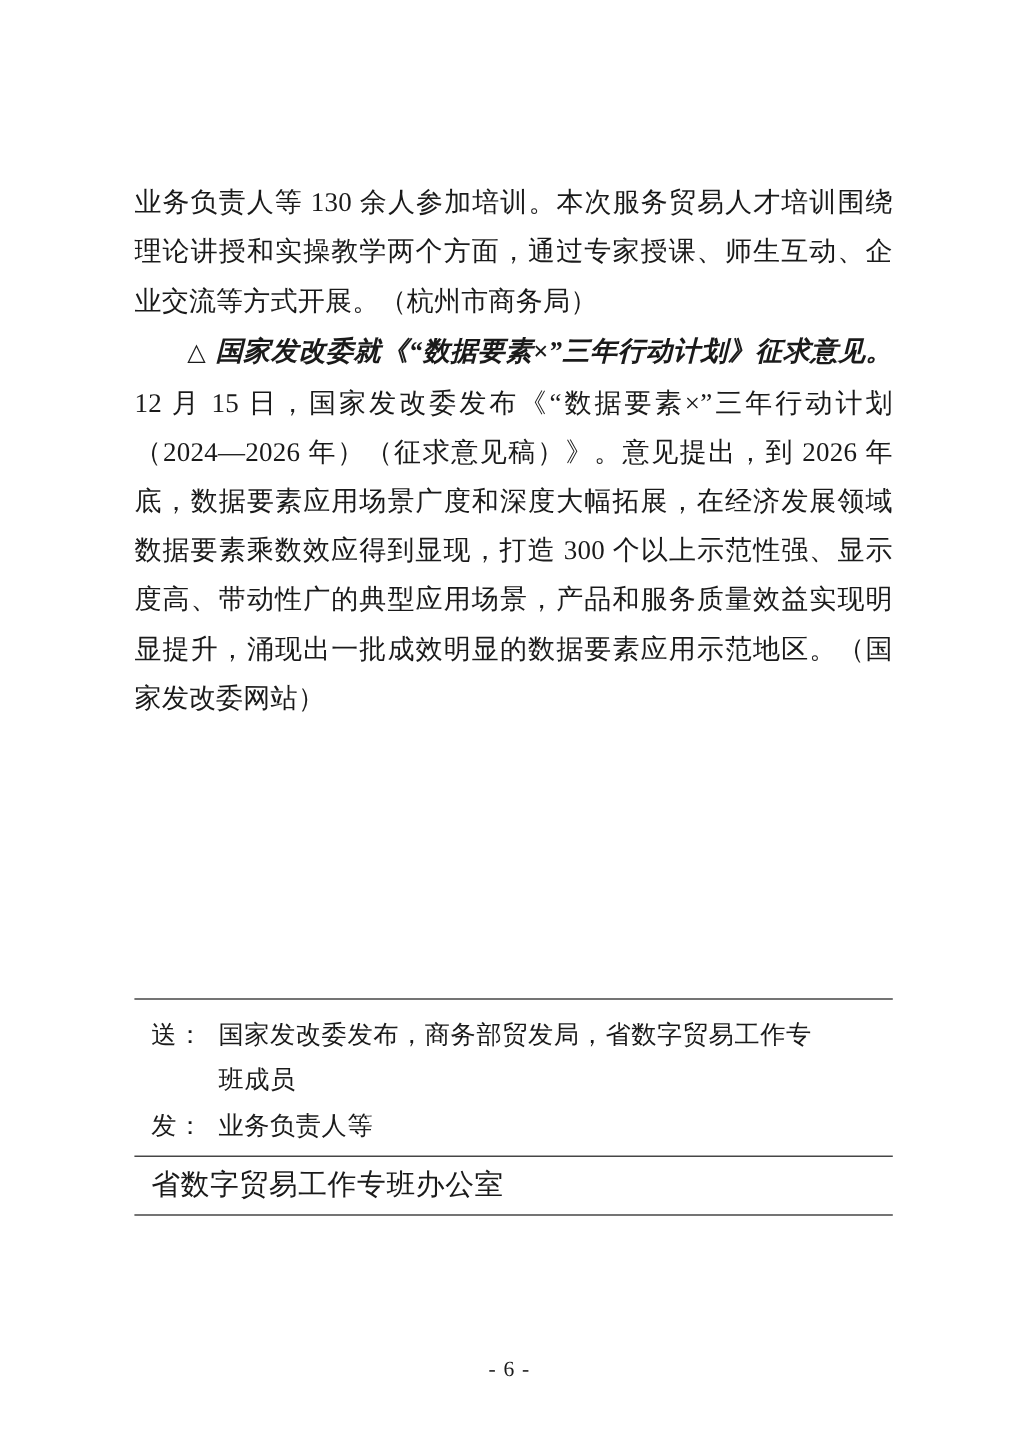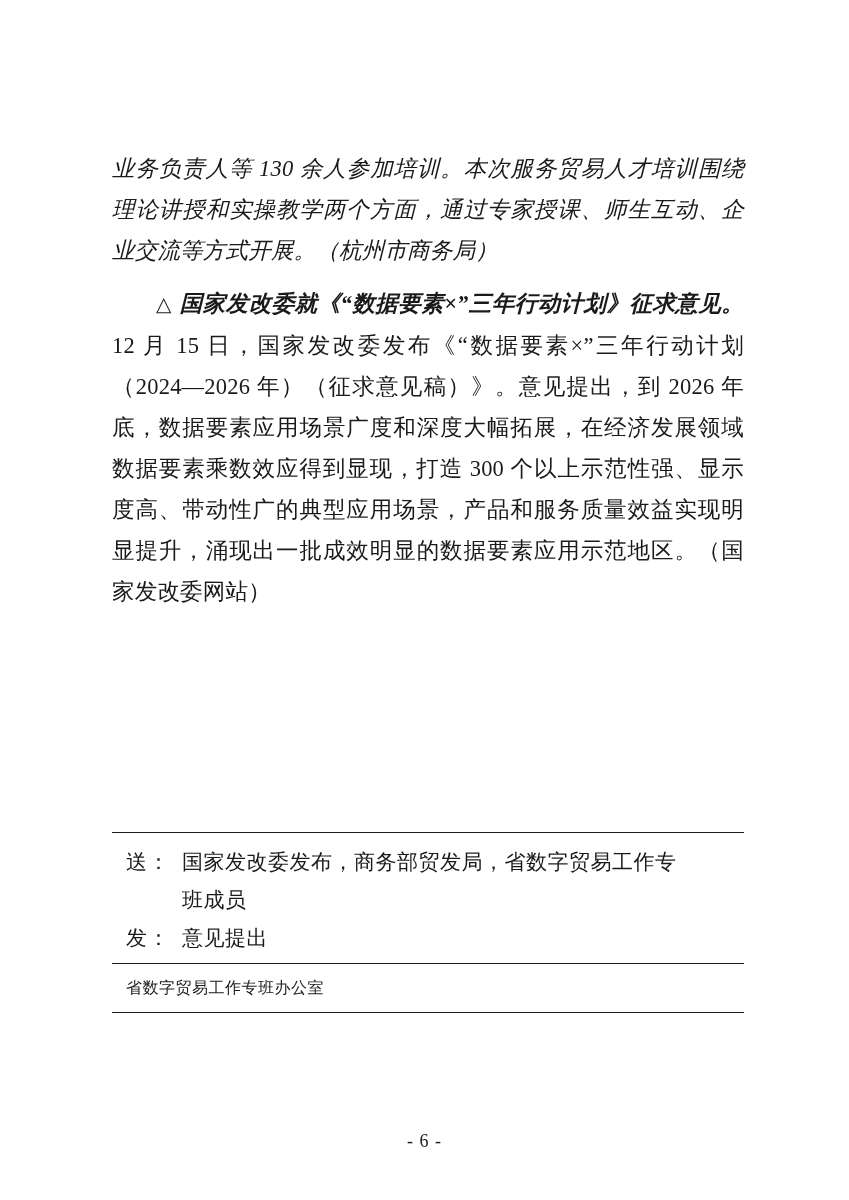--- a/index.html
+++ b/index.html
@@ -32,22 +32,21 @@
   }
   .para {
     font-size: 22.5px;
     line-height: 41px;
     text-align: justify;
     text-justify: inter-ideograph;
     letter-spacing: 0.2px;
     margin: 0;
   }
   .para.first {
-    margin-bottom: 12px;
-    font-style: italic;
+    margin-bottom: 1px;
   }
   .para-indent {
     text-indent: 0;
   }
   .lead {
     font-weight: bold;
     font-style: italic;
   }
   .triangle-mark {
     font-size: 20px;
@@ -87,21 +86,21 @@
   }
   .dist-cont {
     padding-left: 70px;
     font-size: 21px;
     line-height: 38px;
     letter-spacing: 0.5px;
   }
   .footer-row {
     display: flex;
     justify-content: space-between;
-    font-size: 16px;
+    font-size: 24px;
     line-height: 44px;
     padding: 2px 18px 2px 14px;
     letter-spacing: 0.5px;
   }
   .page-number {
     position: absolute;
     left: 0;
     top: 1131px;
     width: 849px;
     text-align: center;
@@ -127,21 +126,21 @@
 
     <div class="dist-rows">
       <div class="dist-row">
         <div class="dist-label">送：</div>
         <div class="dist-value">国家发改委发布，商务部贸发局，省数字贸易工作专</div>
       </div>
       <div class="dist-cont">班成员</div>
 
       <div class="dist-row">
         <div class="dist-label">发：</div>
-        <div class="dist-value">意见提出</div>
+        <div class="dist-value">业务负责人等</div>
       </div>
     </div>
 
     <hr class="rule">
 
     <div class="footer-row">
       <span>省数字贸易工作专班办公室</span>
     </div>
 
     <hr class="rule">

